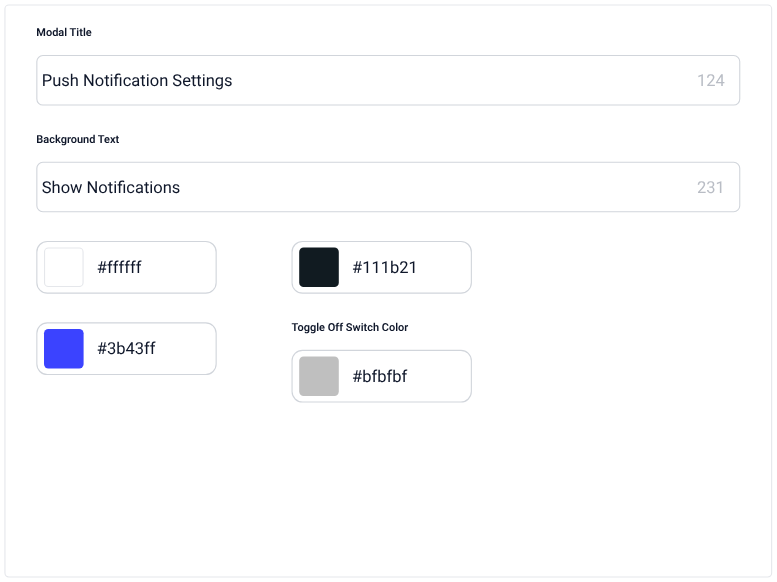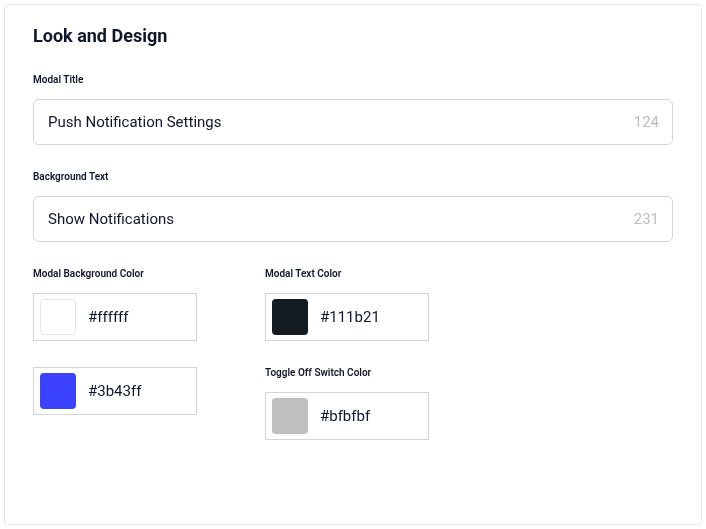--- a/index.html
+++ b/index.html
@@ -37,21 +37,21 @@
     }
     .text-input-wrapper {
       position: relative;
       width: 100%;
     }
     .text-input {
       width: 100%;
       height: 46px;
       border: 1px solid #d1d5db;
       border-radius: 6px;
-      padding: 0 56px 0 14px;
+      padding: 0 56px 0 4px;
       font-size: 15px;
       color: #0f172a;
       background: #ffffff;
       font-family: inherit;
     }
     .char-count {
       position: absolute;
       right: 14px;
       top: 50%;
       transform: translateY(-50%);
@@ -68,21 +68,21 @@
     .color-field {
       width: 200px;
     }
     .color-field .field-label {
       margin-bottom: 14px;
     }
     .color-input-wrapper {
       display: flex;
       align-items: center;
       border: 1px solid #d1d5db;
-      border-radius: 0;
+      border-radius: 10px;
       padding: 6px 10px 6px 6px;
       background: #ffffff;
       width: 164px;
       height: 48px;
     }
     .color-swatch {
       width: 36px;
       height: 36px;
       border-radius: 4px;
       flex-shrink: 0;
@@ -99,49 +99,46 @@
       outline: none;
       background: transparent;
       font-family: inherit;
       width: 100%;
     }
   </style>
 </head>
 <body>
 
 <div class="panel">
-  <h2 class="section-title">Look and Design</h2>
 
   <div class="field-group">
     <label class="field-label">Modal Title</label>
     <div class="text-input-wrapper">
       <input type="text" class="text-input" value="Push Notification Settings" style="">
       <span class="char-count">124</span>
     </div>
   </div>
 
   <div class="field-group">
     <label class="field-label">Background Text</label>
     <div class="text-input-wrapper">
       <input type="text" class="text-input" value="Show Notifications" style="">
       <span class="char-count">231</span>
     </div>
   </div>
 
   <div class="color-row">
     <div class="color-field">
-      <label class="field-label">Modal Background Color</label>
       <div class="color-input-wrapper">
         <div class="color-swatch bordered" style="background-color: rgb(255, 255, 255);"></div>
         <input type="text" class="color-value" value="#ffffff" style="">
       </div>
     </div>
 
     <div class="color-field">
-      <label class="field-label">Modal Text Color</label>
       <div class="color-input-wrapper">
         <div class="color-swatch" style="background-color: rgb(17, 27, 33);"></div>
         <input type="text" class="color-value" value="#111b21" style="">
       </div>
     </div>
   </div>
 
   <div class="color-row" style="margin-bottom:0;">
     <div class="color-field">
       <div class="color-input-wrapper">

